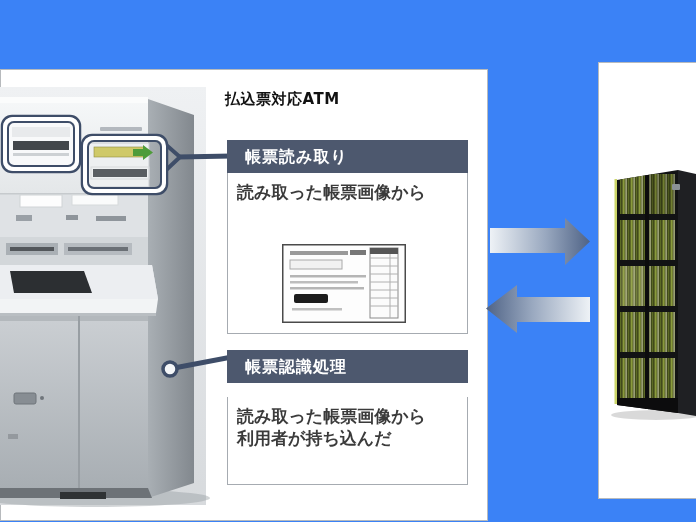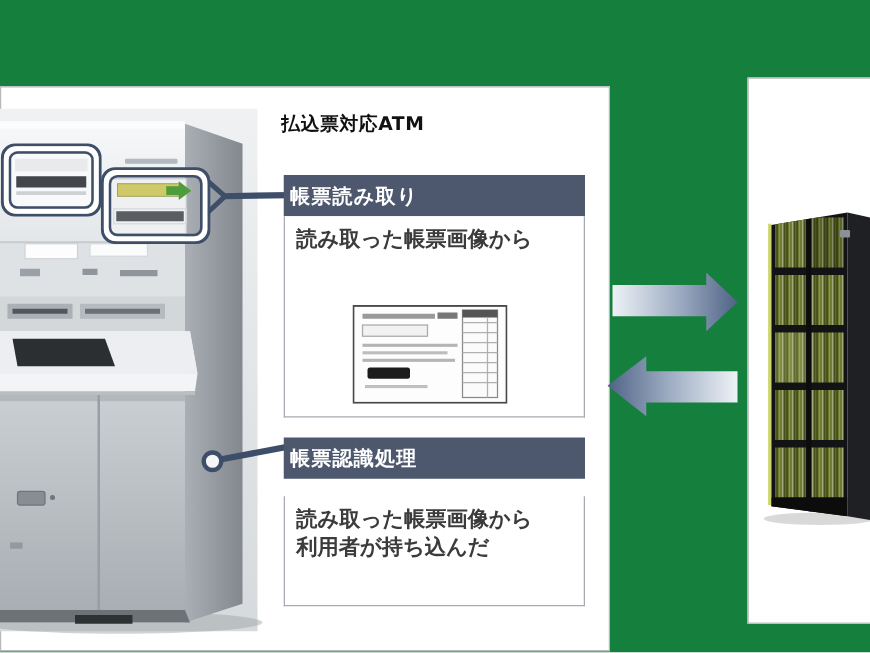--- a/index.html
+++ b/index.html
@@ -1,32 +1,32 @@
 <!DOCTYPE html>
 <html style="--header-bg: #4d586e; --connector: #3e4d68; --arrow-dark: #4f6386; --arrow-mid: #9aa9c0; --arrow-light: #eef2f6; --panel-border: #b7babd; --server-green: #8a9a3c;"><head>
 <meta charset="utf-8">
 <style>
   html,body{margin:0;padding:0;background:#fff;}
   .stage{
-    position:relative;width:696px;height:522px;overflow:hidden;background:#15803d;
+    position:relative;width:696px;height:522px;overflow:hidden;background:#3b82f6;
     font-family:"DejaVu Sans",sans-serif;
   }
   .panel{position:absolute;background:#fff;border:1px solid var(--panel-border,#b7babd);}
   .panel.left{left:0px;top:69px;width:486px;height:450px;}
   .panel.right{left:598px;top:62px;width:130px;height:435px;}
   .diagram-title{
     position:absolute;left:225px;top:90px;
     font-size:15px;font-weight:bold;color:#111;letter-spacing:.5px;white-space:nowrap;
   }
   .callout{position:absolute;left:227px;width:241px;}
   .callout.first{top:140px;}
   .callout.second{top:350px;}
   .callout-header{
     height:33px;background:var(--header-bg,#4d586e);color:#fff;
-    font-size:16px;font-weight:bold;line-height:33px;padding-left:5px;
+    font-size:16px;font-weight:bold;line-height:33px;padding-left:18px;
     letter-spacing:1px;box-sizing:border-box;
   }
   .callout-body{
     position:relative;background:#fff;border:1px solid #a6abb1;border-top:none;
     box-sizing:border-box;padding:8px 6px 0 9px;
   }
   .callout.first .callout-body{height:161px;}
   .callout.second .callout-body{height:88px;margin-top:14px;}
   .body-line{
     display:block;font-size:17px;font-weight:600;color:#3b3b3b;line-height:22px;

